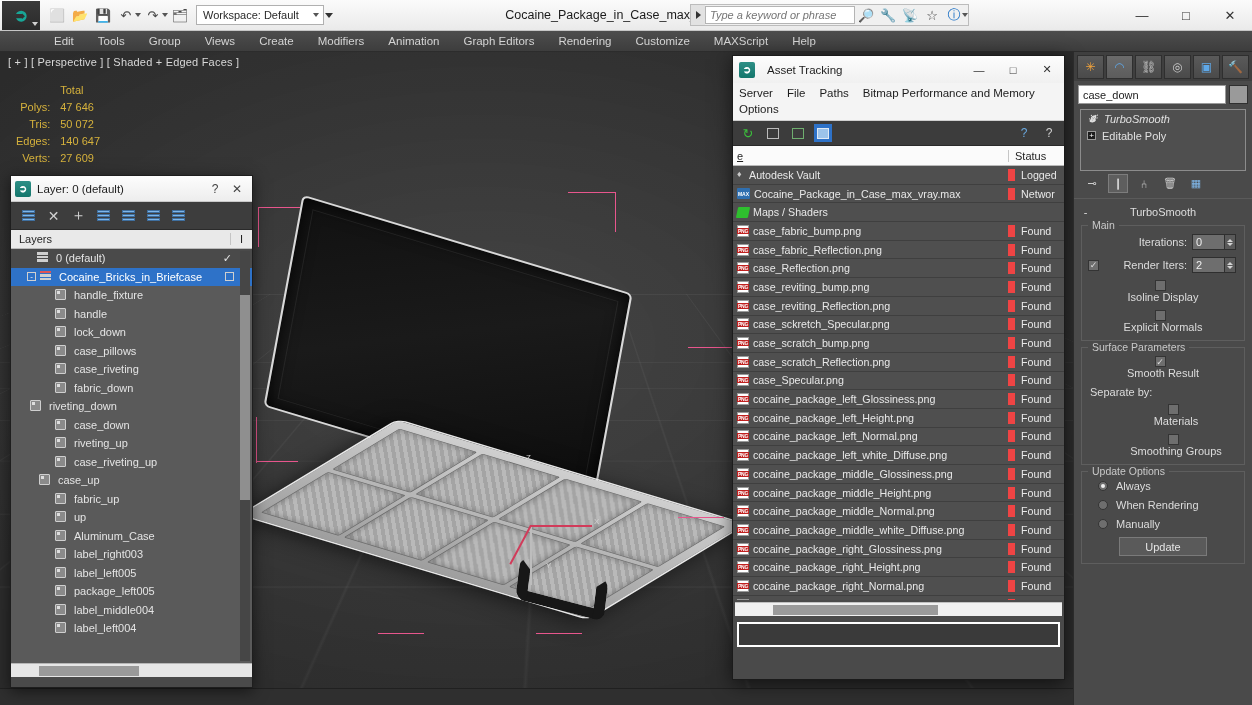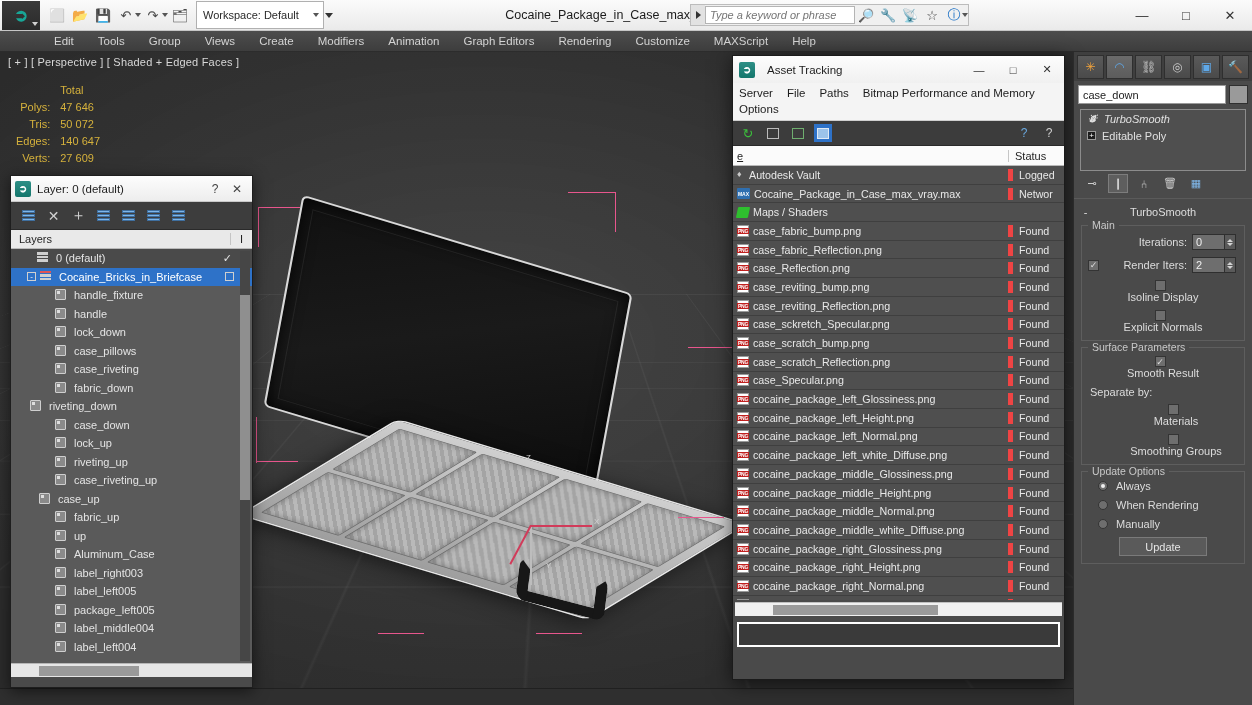--- a/index.html
+++ b/index.html
@@ -35,21 +35,21 @@
   .qat {
     display: flex; align-items: center; gap: 1px; margin-left: 6px;
   }
   .qat-btn {
     width: 22px; height: 22px; display: flex; align-items: center; justify-content: center;
     font-size: 13px; color: #4a4a4a;
   }
   .mini-caret { width:0;height:0;border-left:3px solid transparent;border-right:3px solid transparent;
     border-top:4px solid #555; margin-left:-3px; }
   .workspace-box {
-    height: 28px; background: #fff; border: 1px solid #b0b0b0;
+    height: 20px; background: #fff; border: 1px solid #b0b0b0;
     display: flex; align-items: center; padding: 0 4px 0 6px;
     font-size: 11px; color: #2a2a2a; margin-left: 4px; min-width: 128px;
     justify-content: space-between;
   }
   .ws-drop { width:0;height:0;border-left:4px solid transparent;border-right:4px solid transparent;
     border-top:5px solid #333; }
   .doc-title {
     position: absolute; left: 0; right: 0; text-align: center;
     font-size: 12.5px; color: #1b1b1b; pointer-events: none;
   }
@@ -244,21 +244,21 @@
   .aw-tb .sq { width:12px;height:11px;border:1px solid #bbb;display:block;}
   .aw-spacer { flex:1; }
   .aw-colhdr { height:20px; background:#fbfbfb; border-bottom:1px solid #b9b9b9;
     display:flex; align-items:center; font-size:11px; color:#1e1e1e; }
   .aw-colhdr .c1 { flex:1; padding-left:4px; text-decoration:underline; }
   .aw-colhdr .c2 { width: 56px; border-left:1px solid #c6c6c6; padding-left:6px; }
   .aw-list { flex:1; background:#4f4f4f; overflow:hidden; }
   .arow { height: 18.7px; display:flex; align-items:center; font-size:10.7px; color:#e8e8e8;
     border-bottom:1px solid #3f3f3f; }
   .arow .nm { flex:1; display:flex; align-items:center; overflow:hidden; white-space:nowrap; padding-left:4px;}
-  .arow .st { width: 56px; border-left:5px solid #ef4444; padding-left:6px; color:#e8e8e8; overflow:hidden; white-space:nowrap;}
+  .arow .st { width: 56px; border-left:7px solid #ef4444; padding-left:6px; color:#e8e8e8; overflow:hidden; white-space:nowrap;}
   .png-ico { width:12px;height:12px;background:#fff;border:1px solid #999; margin-right:4px;
     display:inline-flex;align-items:center;justify-content:center; flex:none; position:relative;}
   .png-ico b { font-size:5px; color:#fff; background:#c0201f; line-height:6px; padding:0 1px; letter-spacing:-.3px;}
   .max-ico { width:13px;height:11px;background:#2f6fb0;margin-right:4px;flex:none; border-radius:1px;
     display:inline-flex;align-items:center;justify-content:center; color:#fff; font-size:5px; font-weight:bold;}
   .vault-ico { width:8px;height:11px;margin-right:4px;flex:none; color:#c9c9c9; font-size:9px; }
   .maps-ico { width:12px;height:11px;background:#2ebf2e;margin-right:4px;flex:none;border-radius:1px;
     transform: skewX(-12deg);}
   .indent1 { padding-left: 4px; }
   .indent2 { padding-left: 14px; }
@@ -549,24 +549,20 @@
         <div class="lrow" style="padding-left: 19px;">
           <span class="cico"><span class="cube-ico"></span></span>
           <span>riveting_down</span>
         </div>
         <div class="lrow" style="padding-left: 44px;">
           <span class="cico"><span class="cube-ico"></span></span>
           <span>case_down</span>
         </div>
         <div class="lrow" style="padding-left: 44px;">
           <span class="cico"><span class="cube-ico"></span></span>
-          <span>lock_up</span>
-        </div>
-        <div class="lrow" style="padding-left: 44px;">
-          <span class="cico"><span class="cube-ico"></span></span>
           <span>riveting_up</span>
         </div>
         <div class="lrow" style="padding-left: 44px;">
           <span class="cico"><span class="cube-ico"></span></span>
           <span>case_riveting_up</span>
         </div>
         <div class="lrow" style="padding-left: 28px;">
           <span class="cico"><span class="cube-ico"></span></span>
           <span>case_up</span>
         </div>

